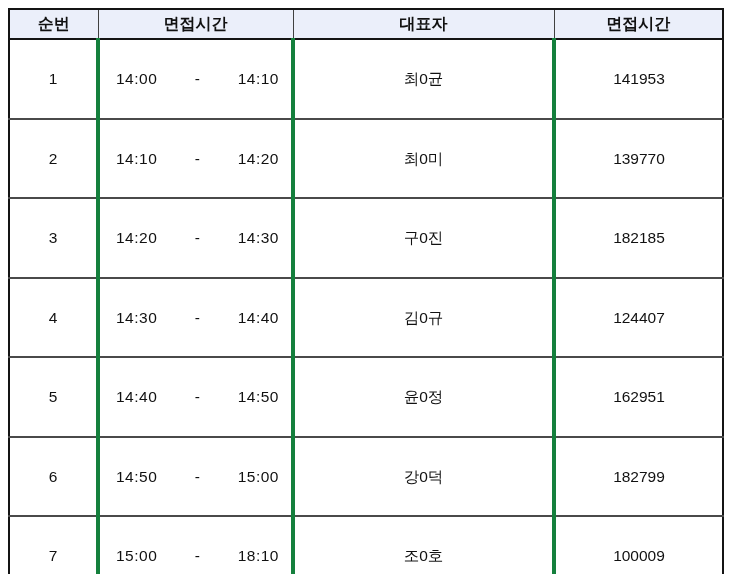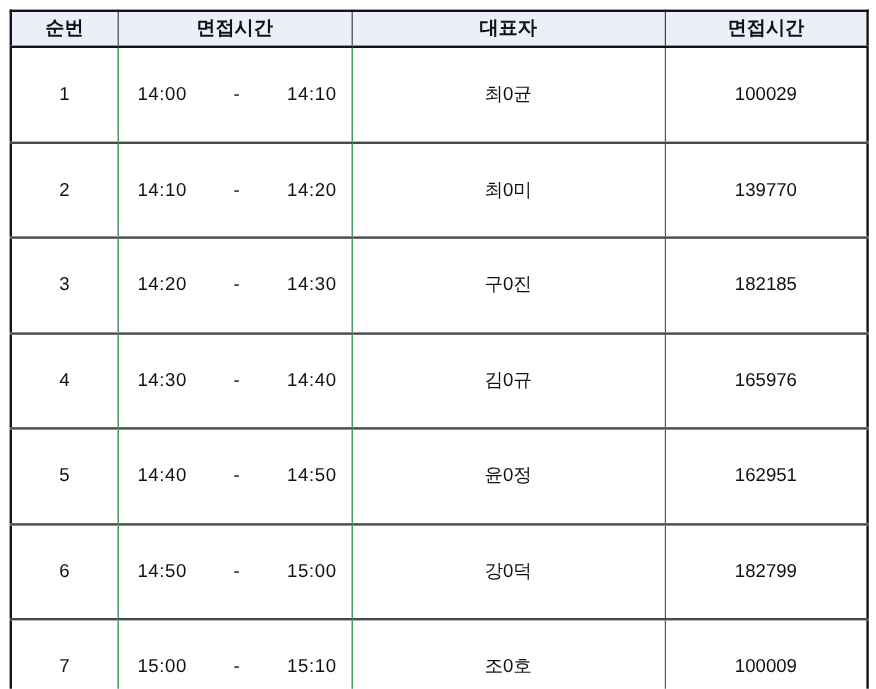--- a/index.html
+++ b/index.html
@@ -34,21 +34,21 @@
   }
   th {
     background: #ebeffa;
     font-weight: bold;
     font-size: 16px;
     border-left: 1px solid #404040;
     border-bottom: 2px solid #141414;
     height: 30px;
   }
   td {
-    border-left: 1px solid #15803d;
+    border-left: 4px solid #15803d;
     border-top: 2px solid #4a4a4a;
     height: 30px;
   }
   th:first-child, td:first-child { border-left: none; }
   tbody tr:first-child td { border-top: none; }
   .time-wrap {
     display: flex;
     justify-content: space-between;
     align-items: center;
     padding: 0 12px 0 16px;
@@ -78,21 +78,21 @@
   <tr>
     <td>1</td>
     <td>
       <div class="time-wrap">
         <span>14:00</span>
         <span>-</span>
         <span>14:10</span>
       </div>
     </td>
     <td>최0균</td>
-    <td>100029</td>
+    <td>141953</td>
   </tr>
 
   <tr>
     <td>2</td>
     <td>
       <div class="time-wrap">
         <span>14:10</span>
         <span>-</span>
         <span>14:20</span>
       </div>
@@ -117,21 +117,21 @@
   <tr>
     <td>4</td>
     <td>
       <div class="time-wrap">
         <span>14:30</span>
         <span>-</span>
         <span>14:40</span>
       </div>
     </td>
     <td>김0규</td>
-    <td>165976</td>
+    <td>124407</td>
   </tr>
 
   <tr>
     <td>5</td>
     <td>
       <div class="time-wrap">
         <span>14:40</span>
         <span>-</span>
         <span>14:50</span>
       </div>
@@ -152,21 +152,21 @@
     <td>강0덕</td>
     <td>182799</td>
   </tr>
 
   <tr>
     <td>7</td>
     <td>
       <div class="time-wrap">
         <span>15:00</span>
         <span>-</span>
-        <span>15:10</span>
+        <span>18:10</span>
       </div>
     </td>
     <td>조0호</td>
     <td>100009</td>
   </tr>
 
 </tbody>
   </table>
 </div>
 

